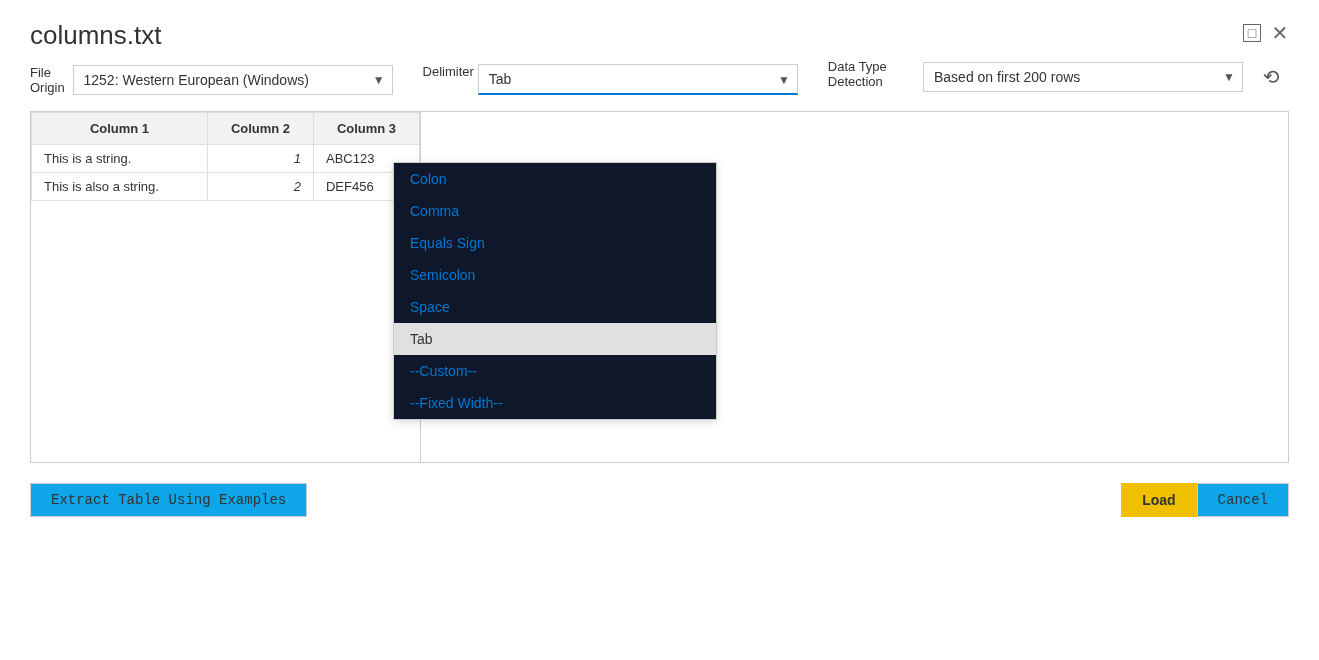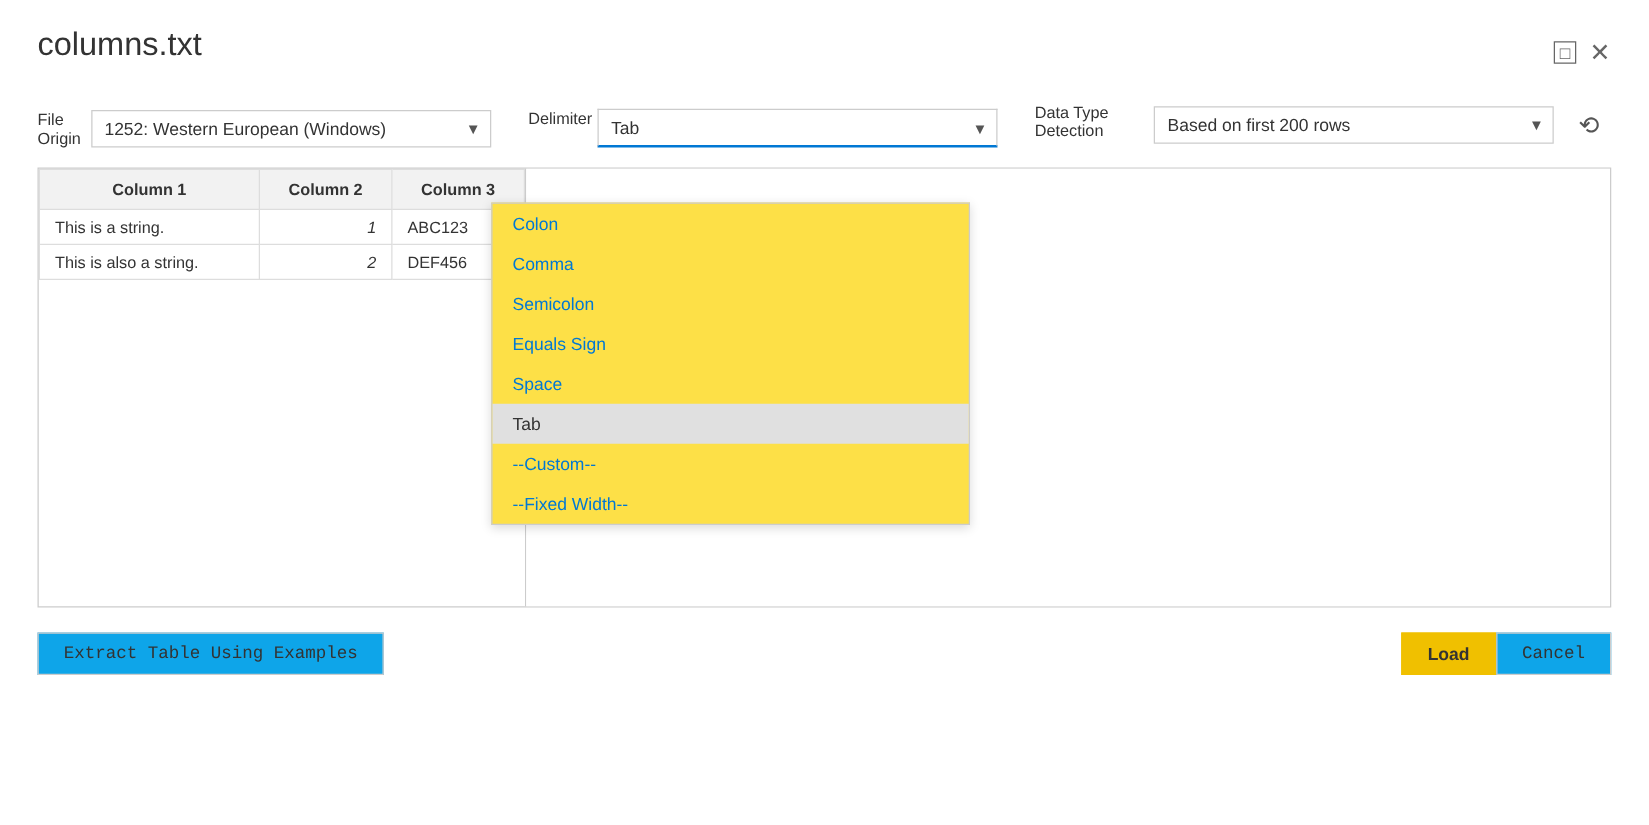--- a/index.html
+++ b/index.html
@@ -16,22 +16,22 @@
       width: 1319px;
       height: 660px;
       background: #fff;
       position: relative;
       padding: 20px 30px;
     }
 
     .title-bar {
       display: flex;
       justify-content: space-between;
-      align-items: flex-end;
-      margin-bottom: 31px;
+      align-items: flex-start;
+      margin-bottom: 8px;
     }
 
     .title-text {
       font-size: 26px;
       font-weight: 300;
       color: #333;
     }
 
     .window-controls {
       display: flex;
@@ -181,22 +181,22 @@
     .preview-area {
       flex: 1;
       background: #fff;
     }
 
     
     .dropdown-overlay {
       position: absolute;
       top: 162px;
       left: 393px;
-      width: 383px;
-      background: #fde047;
+      width: 324px;
+      background: #0f172a;
       border: 1px solid #ccc;
       box-shadow: 0 2px 8px rgba(0,0,0,0.15);
       z-index: 100;
     }
 
     .dropdown-item {
       padding: 8px 16px;
       font-size: 14px;
       color: #0078d4;
       cursor: pointer;
@@ -319,22 +319,22 @@
             </tr>
           </tbody>
       </table>
     </div>
     <div class="preview-area"></div>
   </div>
 
   <div class="dropdown-overlay" id="delimiter-dropdown">
   <div class="dropdown-item">Colon</div>
       <div class="dropdown-item">Comma</div>
+      <div class="dropdown-item">Equals Sign</div>
       <div class="dropdown-item">Semicolon</div>
-      <div class="dropdown-item">Equals Sign</div>
       <div class="dropdown-item">Space</div>
       <div class="dropdown-item selected">Tab</div>
       <div class="dropdown-item">--Custom--</div>
       <div class="dropdown-item">--Fixed Width--</div>
     </div>
 
   <div class="footer">
     <div class="footer-left">
       <button class="btn btn-outline">Extract Table Using Examples</button>
     </div>

